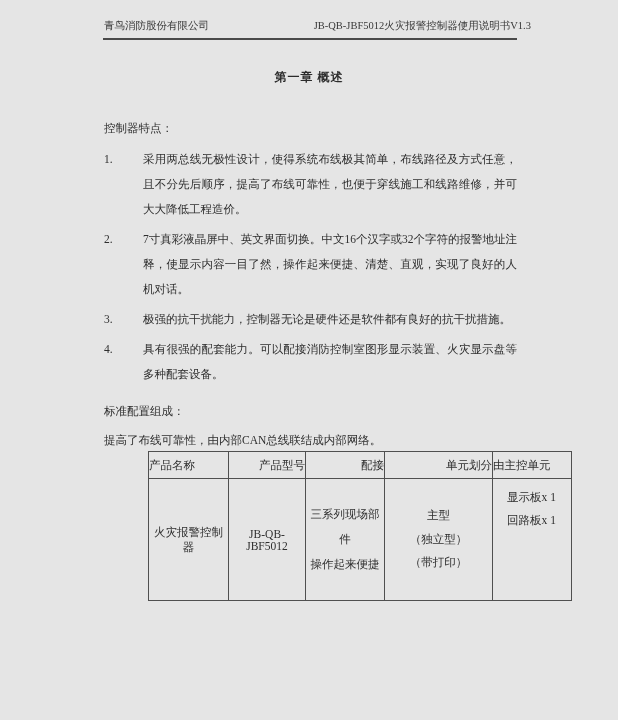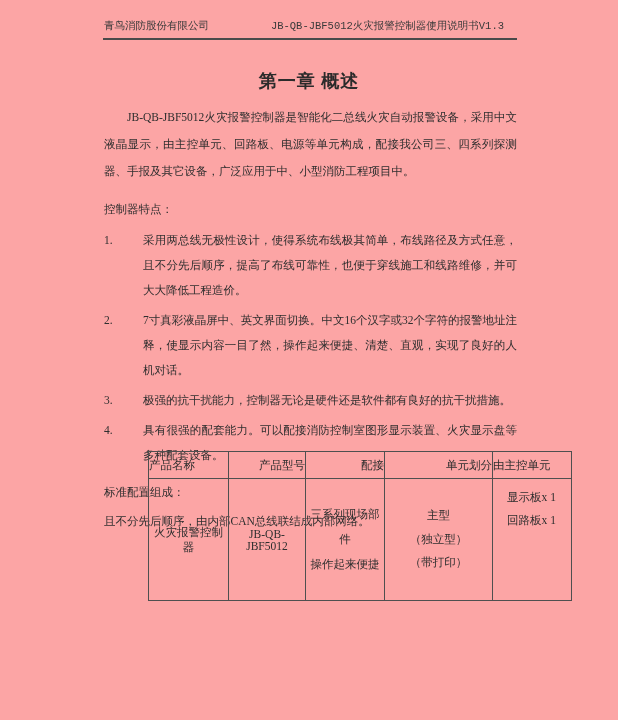--- a/index.html
+++ b/index.html
@@ -1,31 +1,31 @@
 <!DOCTYPE html>
 <html><head>
 <meta charset="utf-8">
 <style>
   html,body{margin:0;padding:0;background:#ffffff;}
   .page{
     position:relative;
     width:618px;height:720px;
-    background:#fca5a5;
+    background:#e5e5e5;
     font-family:"Liberation Serif","DejaVu Serif",serif;
     color:#2e2e2e;
     overflow:hidden;
   }
   
   .hdr-left{position:absolute;left:104px;top:19px;font-size:10.5px;color:#3a3a3a;white-space:nowrap;}
-  .hdr-right{position:absolute;right:114px;top:19px;font-size:10.5px;color:#3a3a3a;white-space:nowrap;font-family:Liberation Mono, monospace;}
+  .hdr-right{position:absolute;right:87px;top:19px;font-size:10.5px;color:#3a3a3a;white-space:nowrap;}
   .hdr-rule{position:absolute;left:103px;top:38px;width:414px;height:1.5px;background:#4a4a4a;}
   
   .chapter-title{
     position:absolute;left:0;top:69px;width:618px;
-    text-align:center;font-size:18px;font-weight:bold;color:#2b2b2b;letter-spacing:1px;
+    text-align:center;font-size:12px;font-weight:bold;color:#2b2b2b;letter-spacing:1px;
   }
   
   .body{
     position:absolute;left:104px;top:104px;width:413px;
     font-size:11.5px;line-height:27px;color:#2e2e2e;
   }
   .intro{margin:0;text-indent:2em;text-align:justify;}
   .sub-heading{margin:11px 0 0 0;}
   .features{list-style:none;margin:4px 0 0 0;padding:0;}
   .feature{display:flex;line-height:25px;margin:5px 0 5px 0;}
@@ -57,21 +57,20 @@
 
 <div class="page">
 
   <div class="hdr-left">青鸟消防股份有限公司</div>
   <div class="hdr-right">JB-QB-JBF5012火灾报警控制器使用说明书V1.3</div>
   <div class="hdr-rule"></div>
 
   <div class="chapter-title">第一章  概述</div>
 
   <div class="body">
-    <p class="intro">JB-QB-JBF5012火灾报警控制器是智能化二总线火灾自动报警设备，采用中文液晶显示，由主控单元、回路板、电源等单元构成，配接我公司三、四系列探测器、手报及其它设备，广泛应用于中、小型消防工程项目中。</p>
 
     <p class="sub-heading">控制器特点：</p>
 
     <ol class="features">
       <li class="feature">
         <span class="num">1.</span>
         <span class="txt">采用两总线无极性设计，使得系统布线极其简单，布线路径及方式任意，且不分先后顺序，提高了布线可靠性，也便于穿线施工和线路维修，并可大大降低工程造价。</span>
       </li>
       <li class="feature">
         <span class="num">2.</span>
@@ -81,21 +80,21 @@
         <span class="num">3.</span>
         <span class="txt">极强的抗干扰能力，控制器无论是硬件还是软件都有良好的抗干扰措施。</span>
       </li>
       <li class="feature">
         <span class="num">4.</span>
         <span class="txt">具有很强的配套能力。可以配接消防控制室图形显示装置、火灾显示盘等多种配套设备。</span>
       </li>
     </ol>
 
     <p class="sub-heading">标准配置组成：</p>
-    <p class="config-note">且不分先后顺序，由内部CAN总线联结成内部网络。</p>
+    <p class="config-note">提高了布线可靠性，由内部CAN总线联结成内部网络。</p>
   </div>
 
   <table class="spec-table">
     <colgroup>
       <col style="width:80px">
         <col style="width:77px">
         <col style="width:79px">
         <col style="width:108px">
         <col style="width:79px">
     </colgroup>

